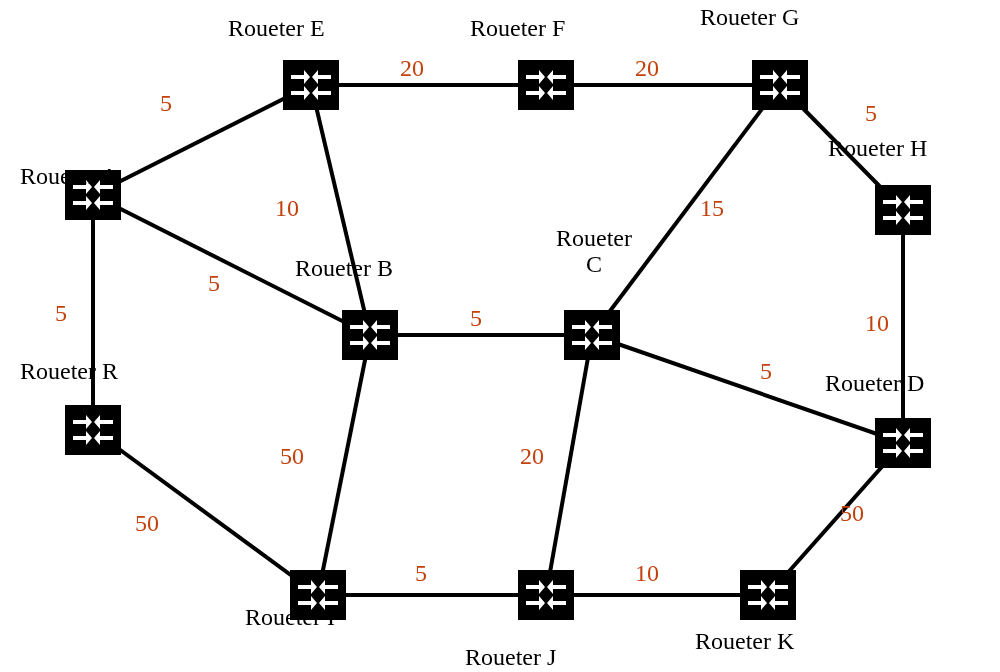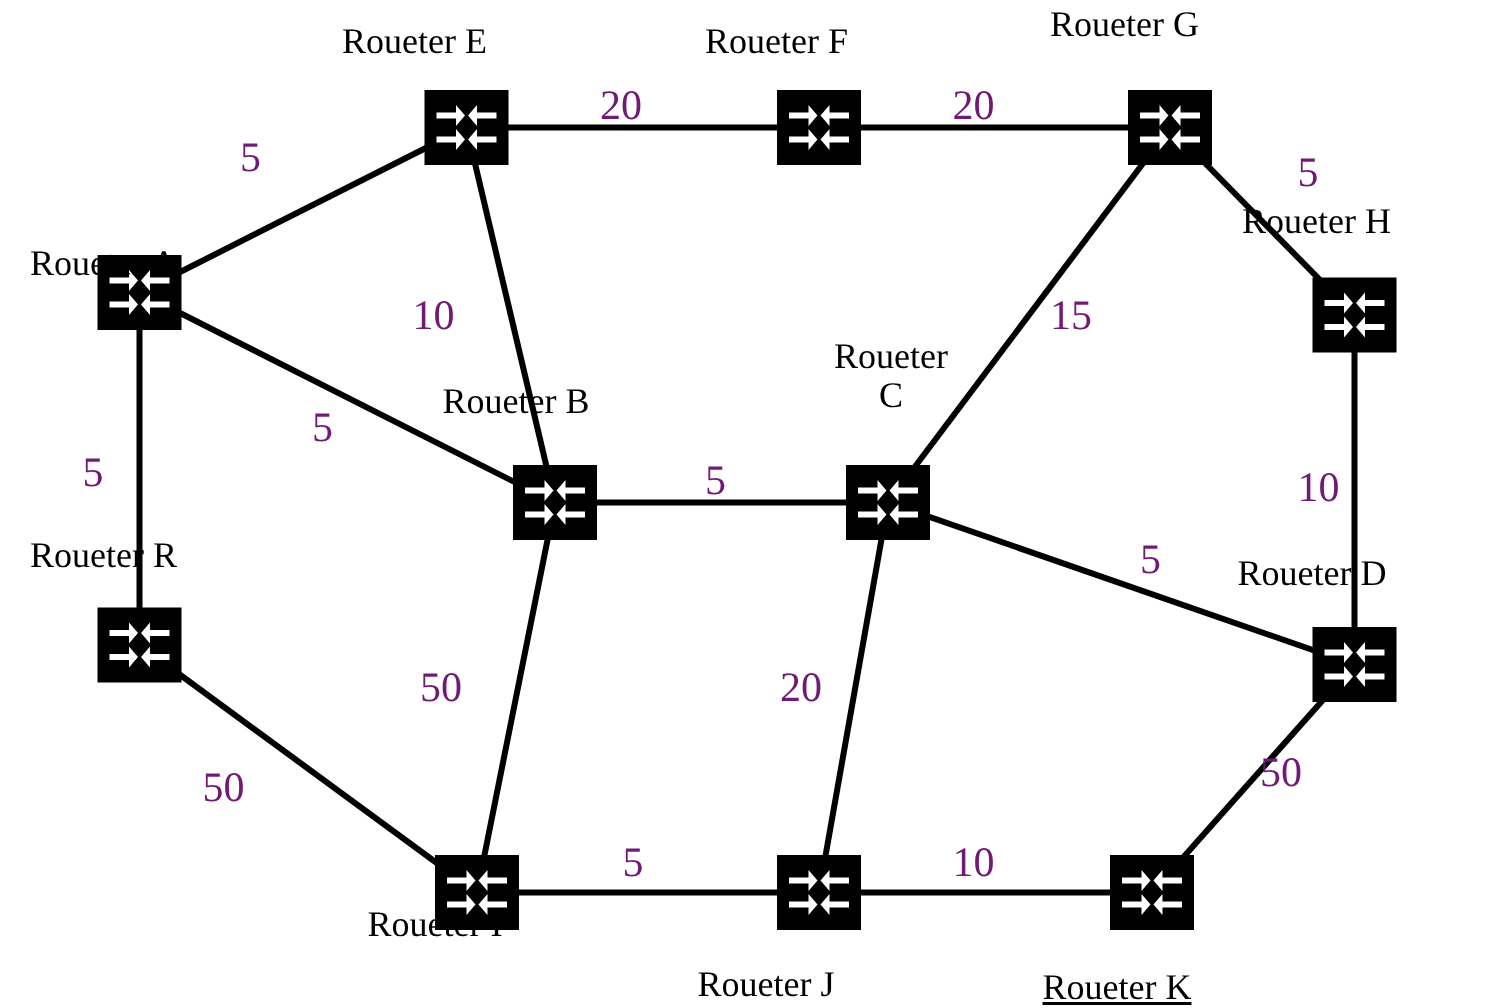--- a/index.html
+++ b/index.html
@@ -28,22 +28,22 @@
       font-size: 24px;
       color: #000;
       white-space: nowrap;
     }
     .label-2line {
       text-align: center;
       line-height: 1.1;
     }
     .edge-label {
       position: absolute;
-      font-size: 28px;
-      color: #701a75;
+      font-size: 24px;
+      color: #c2410c;
     }
     svg.edges {
       position: absolute;
       top: 0;
       left: 0;
       width: 1000px;
       height: 672px;
       z-index: 0;
     }
     .node { z-index: 1; }
@@ -213,13 +213,13 @@
 <div class="node" style="left: 740px; top: 570px;">
     <svg viewBox="0 0 46 40">
     <g fill="#fff" stroke="none">
       <path d="M 3 10 L 16 10 L 16 5 L 22 12 L 16 19 L 16 14 L 3 14 Z"></path>
       <path d="M 43 26 L 30 26 L 30 21 L 24 28 L 30 35 L 30 30 L 43 30 Z"></path>
       <path d="M 3 26 L 16 26 L 16 21 L 22 28 L 16 35 L 16 30 L 3 30 Z"></path>
       <path d="M 43 10 L 30 10 L 30 5 L 24 12 L 30 19 L 30 14 L 43 14 Z"></path>
     </g>
   </svg>
   </div>
-<div class="label" style="left: 695px; top: 646px; text-decoration: underline;">Roueter K</div>
+<div class="label" style="left: 695px; top: 628px;">Roueter K</div>
 
 </body></html>

